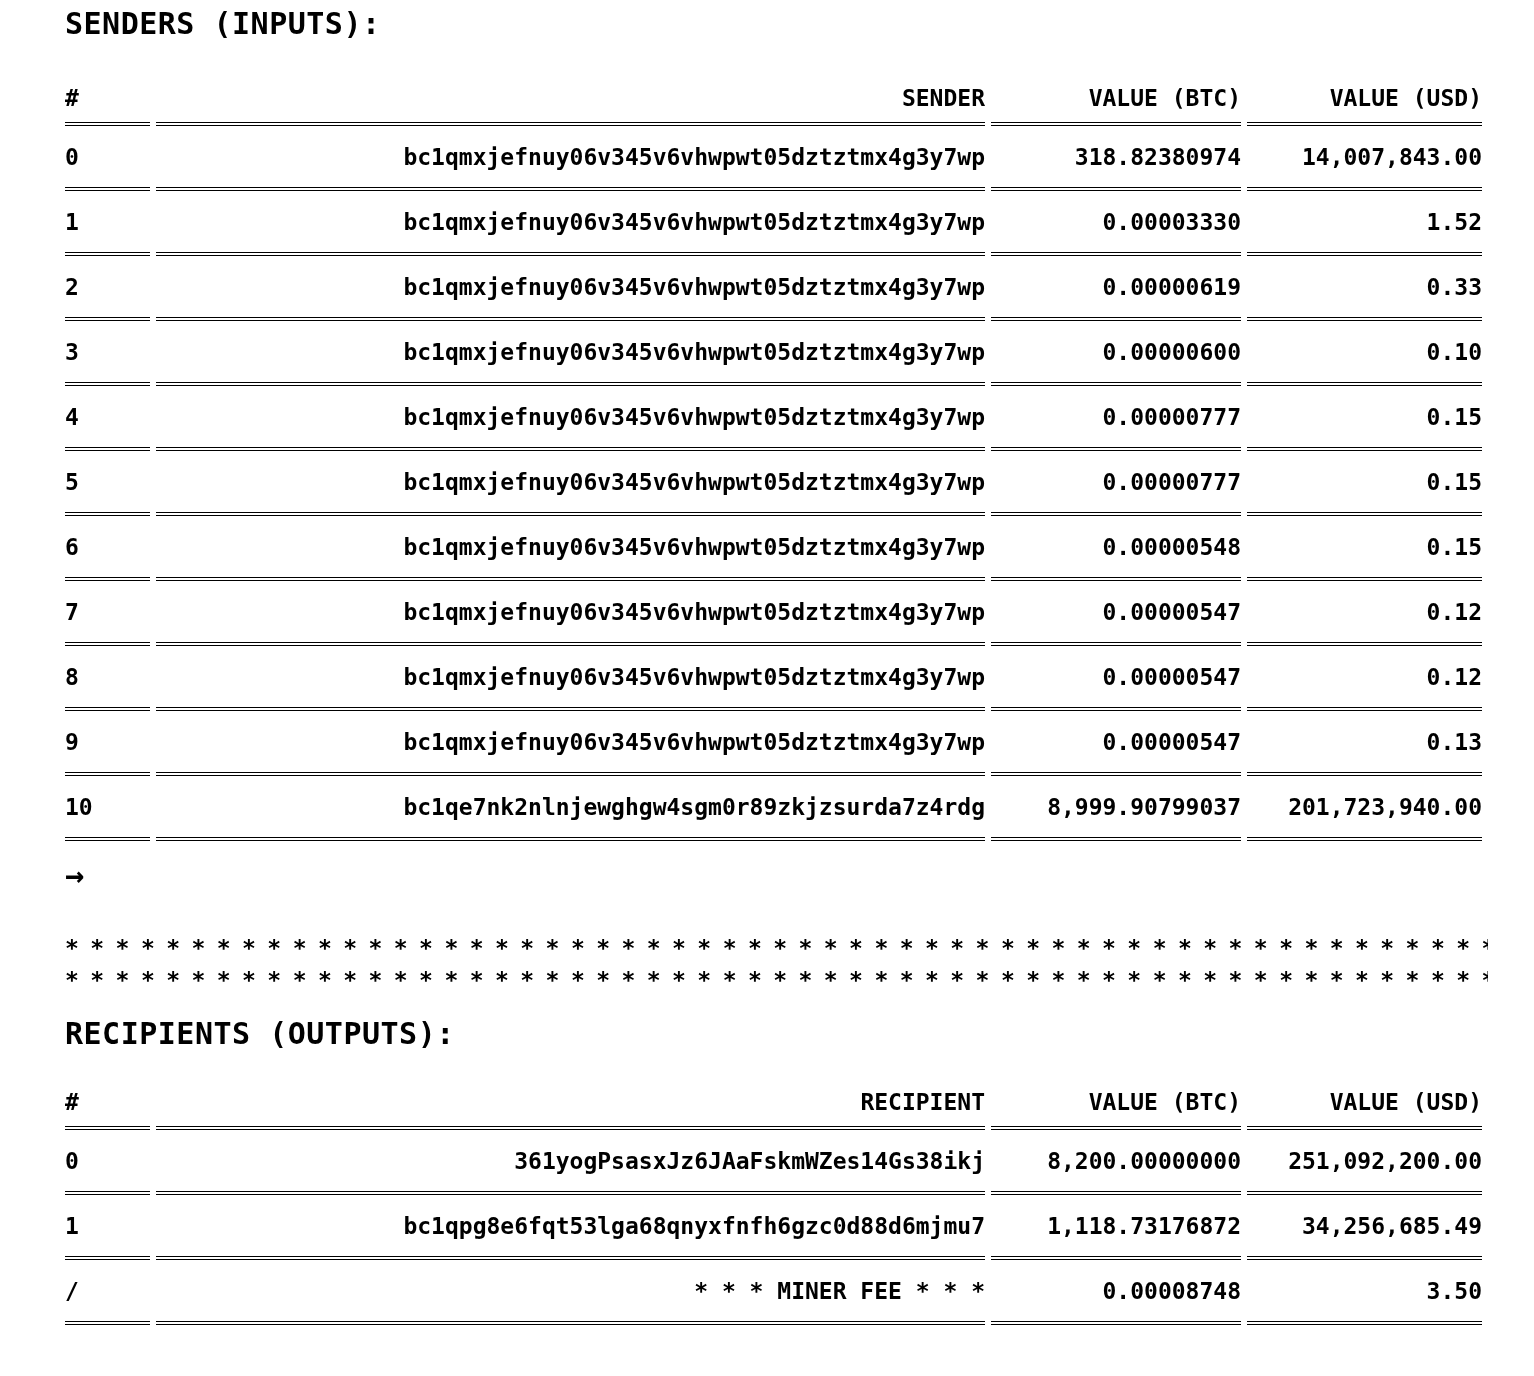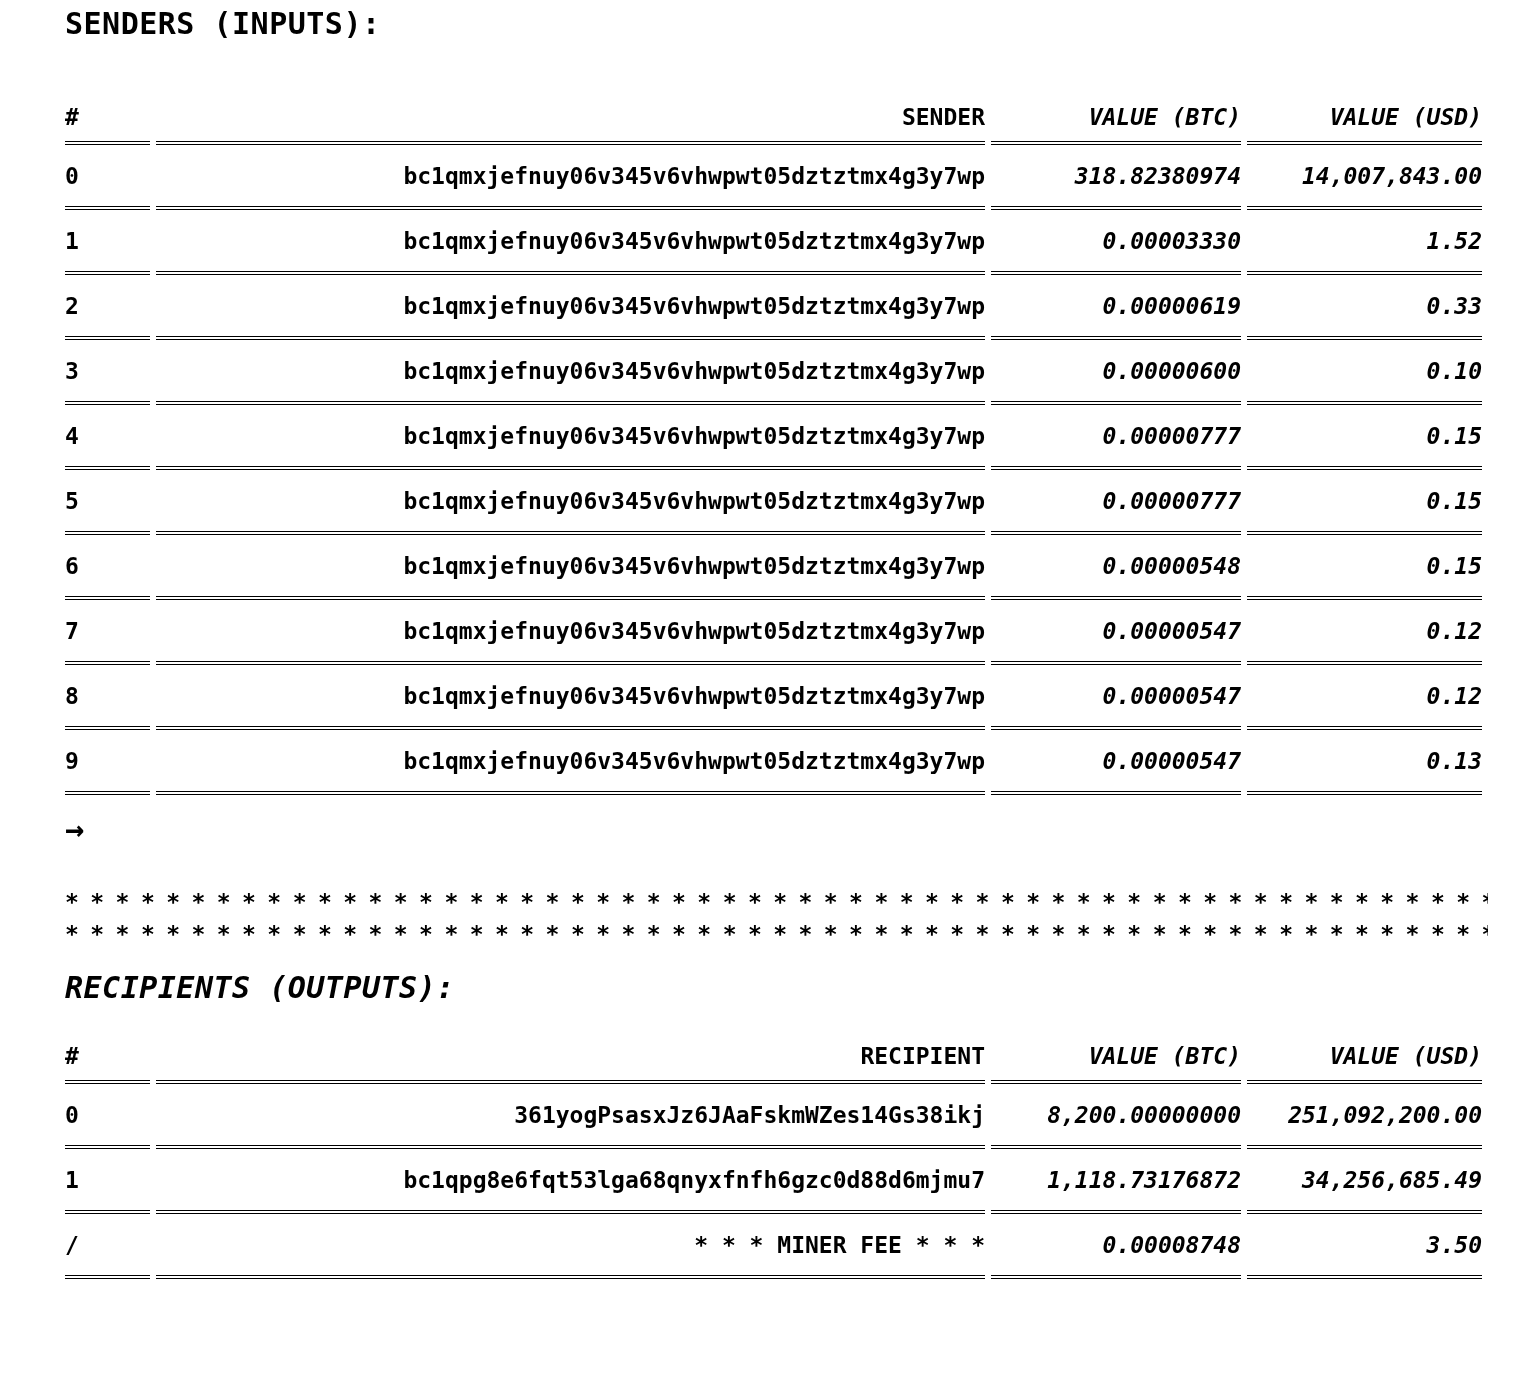--- a/index.html
+++ b/index.html
@@ -16,22 +16,22 @@
     padding: 6px 46px 0 59px;
     overflow: hidden;
   }
   .section-title {
     font-size: 30px;
     line-height: 36px;
     letter-spacing: 0.5px;
     padding-left: 6px;
     white-space: nowrap;
   }
-  .senders .section-title { margin-bottom: 55px; }
-  .recipients .section-title { margin-top: 20px; margin-bottom: 30px; font-style: italic; }
+  .senders .section-title { margin-bottom: 36px; }
+  .recipients .section-title { margin-top: 20px; margin-bottom: 30px; }
 
   table.tx-table {
     width: 100%;
     border-collapse: separate;
     border-spacing: 6px 0;
     table-layout: fixed;
     font-size: 23px;
   }
   table.tx-table col.c-index { width: 85px; }
   table.tx-table col.c-addr  { width: auto; }
@@ -48,21 +48,21 @@
     padding: 6px 0 10px 0;
     line-height: 28px;
     font-size: 23px;
   }
   td {
     padding: 17px 0 16px 0;
     line-height: 28px;
   }
   .al { text-align: left; }
   .ac { text-align: right; }
-  .ar { text-align: right; font-style: italic; }
+  .ar { text-align: right; }
 
   .total-row {
     margin-top: 14px;
     height: 39px;
     display: flex;
     align-items: center;
     justify-content: space-between;
     padding-left: 6px;
   }
   .arrow {
@@ -161,20 +161,26 @@
           <td class="ac">bc1qmxjefnuy06v345v6vhwpwt05dztztmx4g3y7wp</td>
           <td class="ar">0.00000547</td>
           <td class="ar">0.12</td>
         </tr>
         <tr>
           <td class="al">9</td>
           <td class="ac">bc1qmxjefnuy06v345v6vhwpwt05dztztmx4g3y7wp</td>
           <td class="ar">0.00000547</td>
           <td class="ar">0.13</td>
         </tr>
+        <tr>
+          <td class="al">10</td>
+          <td class="ac">bc1qe7nk2nlnjewghgw4sgm0r89zkjzsurda7z4rdg</td>
+          <td class="ar">8,999.90799037</td>
+          <td class="ar">201,723,940.00</td>
+        </tr>
       </tbody>
     </table>
 
     <div class="total-row">
       <span class="arrow">→</span>
     </div>
   </div>
 
   <div>
     <div class="star-separator">* * * * * * * * * * * * * * * * * * * * * * * * * * * * * * * * * * * * * * * * * * * * * * * * * * * * * * * * *</div>

